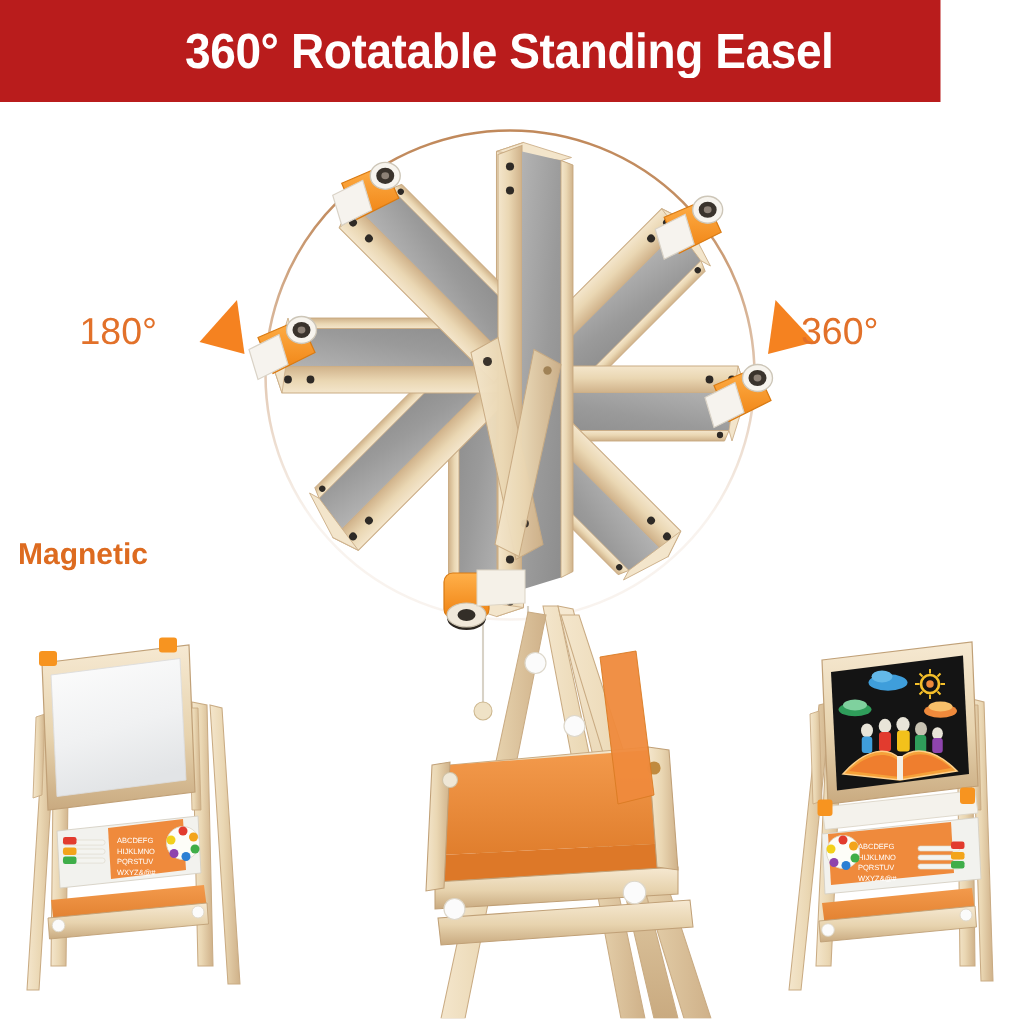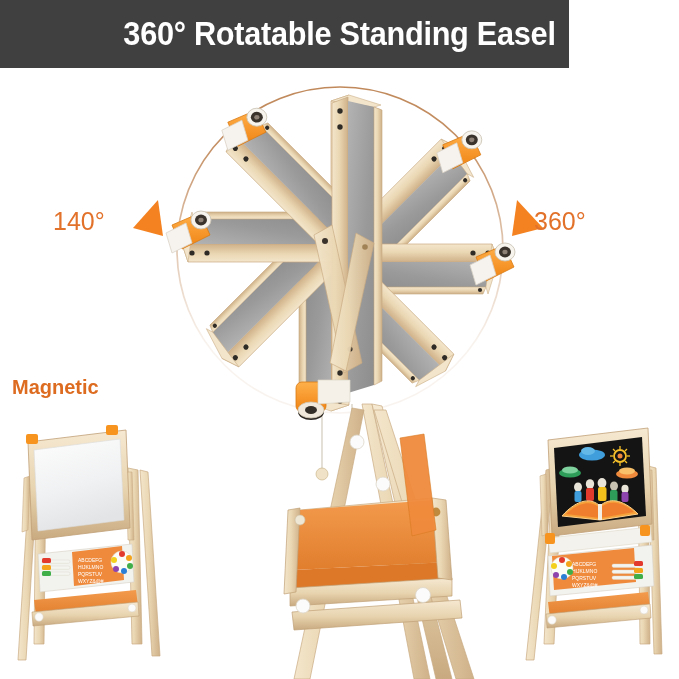--- a/index.html
+++ b/index.html
@@ -1,36 +1,36 @@
 <!DOCTYPE html>
 <html><head>
 <meta charset="utf-8">
 <style>
   html,body{margin:0;padding:0;background:#ffffff;}
   body{width:679px;height:679px;overflow:hidden;font-family:"Liberation Sans",sans-serif;}
   #stage{position:relative;width:679px;height:679px;background:#fff;overflow:hidden;}
 
   
-  .banner{position:absolute;left:0;top:0;width:569px;height:68px;background:#404040;}
+  .banner{position:absolute;left:0;top:0;width:627px;height:68px;background:#b91c1c;}
   .banner-title{position:absolute;left:0;top:0;width:679px;height:68px;
     display:flex;align-items:center;justify-content:center;
     color:#ffffff;font-size:33px;font-weight:bold;letter-spacing:-0.3px;
     font-family:"Liberation Sans Narrow","Liberation Sans",sans-serif;
     transform:scaleX(0.93);transform-origin:center;white-space:nowrap;}
 
   
   .angle-label{position:absolute;color:#e2712a;font-size:25px;font-weight:400;
     font-family:"Liberation Sans",sans-serif;white-space:nowrap;}
   #angle-180{left:53px;top:207px;}
   #angle-360{left:534px;top:207px;}
 
   
   .caption{position:absolute;color:#dd6b20;font-weight:bold;font-size:20px;
     line-height:25px;white-space:nowrap;font-family:"Liberation Sans",sans-serif;}
-  #cap-white{left:12px;top:375px;}
+  #cap-white{left:12px;top:358px;}
   #cap-chalk{left:549px;top:390px;}
 
   
   #art{position:absolute;left:0;top:0;width:679px;height:679px;}
 </style>
 </head>
 <body>
 
 <div id="stage">
 
@@ -337,21 +337,21 @@
       </g>
       <circle cx="552" cy="620" r="4.2" fill="#fbfbfb" stroke="#ddd7ca" stroke-width="0.6"></circle>
       <circle cx="644" cy="610" r="4" fill="#fbfbfb" stroke="#ddd7ca" stroke-width="0.6"></circle>
     </g>
   </svg>
 
   <div class="banner">
     <div class="banner-title">360° Rotatable Standing Easel</div>
   </div>
 
-  <div class="angle-label" id="angle-180">140°</div>
+  <div class="angle-label" id="angle-180">180°</div>
   <div class="angle-label" id="angle-360">360°</div>
 
   <div class="caption" id="cap-white">
     <div>Magnetic</div>
   </div>
 
 
 </div>
 
 </body></html>

